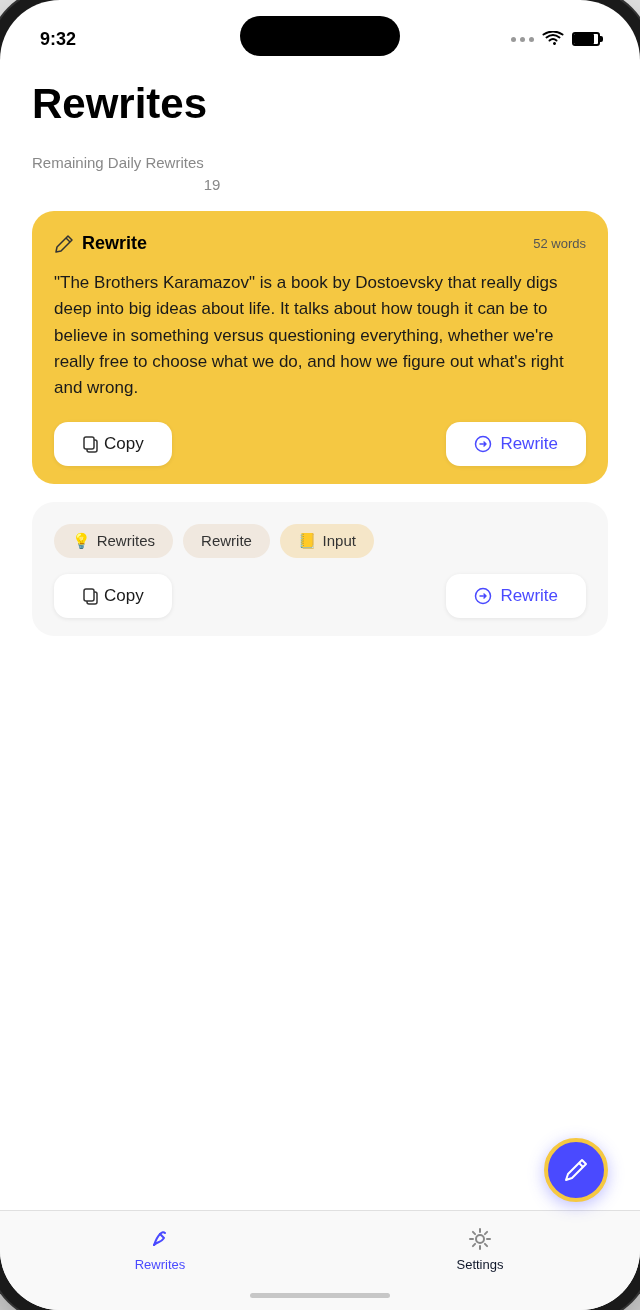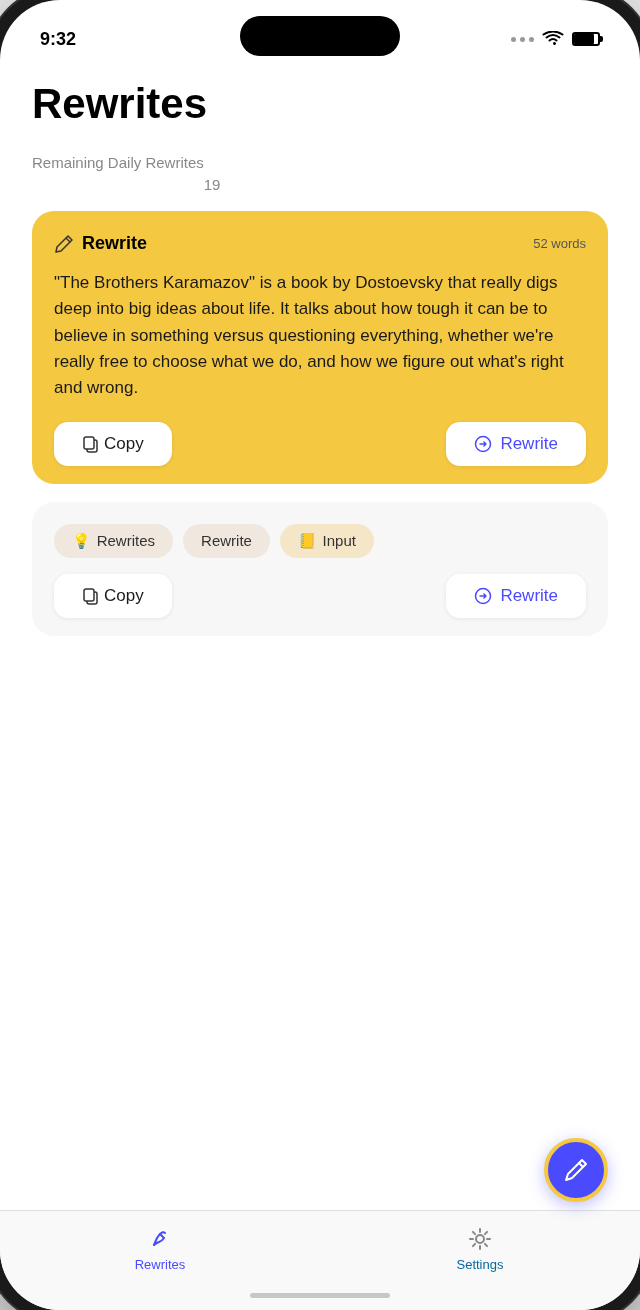--- a/index.html
+++ b/index.html
@@ -235,21 +235,21 @@
       display: flex;
       flex-direction: column;
       align-items: center;
       gap: 4px;
       cursor: pointer;
       flex: 1;
     }
 
     .tab-label {
       font-size: 13px;
-      color: #0369a1;
+      color: #0f172a;
     }
 
     .tab-label.active {
       color: #4a4aff;
     }
 
     .home-indicator {
       position: absolute;
       bottom: 12px;
       left: 50%;

